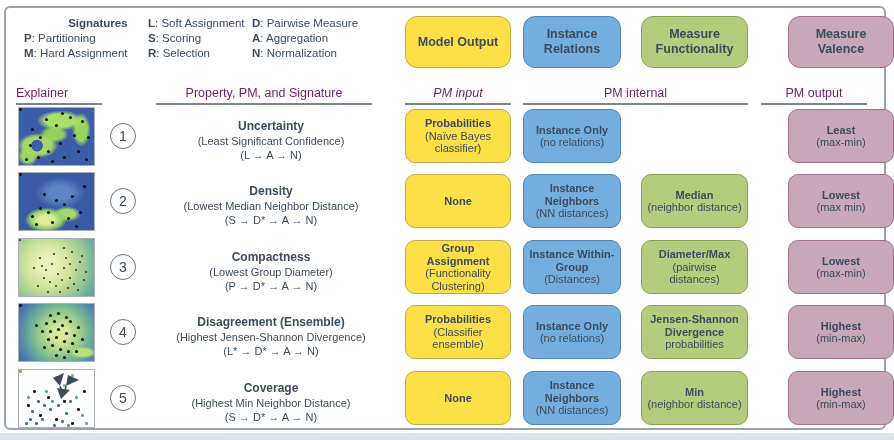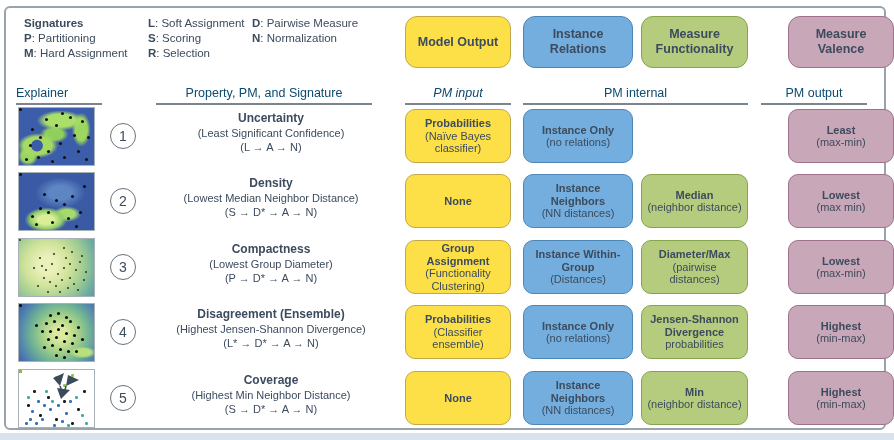--- a/index.html
+++ b/index.html
@@ -13,32 +13,32 @@
   .frame{
     position:absolute;left:4px;top:6px;width:878px;height:420px;
     background:#ffffff;border:2px solid #99a3ad;border-radius:6px;
   }
   
   .legend{position:absolute;left:18px;top:8px;font-size:11.5px;line-height:15px;}
   .legend .lcol{position:absolute;top:0;white-space:nowrap;}
   .lcolA{left:0;}
   .lcolB{left:124px;}
   .lcolC{left:228px;}
-  .ltitle{font-weight:bold;}
+  .ltitle{font-weight:bold;text-align:right;}
   .lkey{font-weight:bold;}
   
   .hpill{
     position:absolute;top:8px;height:52px;border-radius:12px;
     display:flex;align-items:center;justify-content:center;text-align:center;
     font-weight:bold;font-size:12.5px;line-height:15px;
     border:1.5px solid;box-sizing:border-box;padding:2px 6px;
   }
   
   .ch{
-    position:absolute;top:78px;font-size:12.5px;color:#0c4a6e;
+    position:absolute;top:78px;font-size:12.5px;color:#701a75;
     border-bottom:2px solid #7b858f;padding-bottom:3px;text-align:center;
   }
   .ch-explainer{left:10px;width:86px;text-align:left;}
   .ch-property{left:150px;width:216px;}
   .ch-input{left:399px;width:106px;font-style:italic;}
   .ch-internal{left:517px;width:225px;}
   .ch-output{left:755px;width:106px;}
   
   .row{position:absolute;left:0;width:878px;height:62px;}
   .thumb{
@@ -46,32 +46,32 @@
     border:1px solid #a8b0b8;box-sizing:border-box;overflow:hidden;background:#fff;
   }
   .dots{position:absolute;left:0;top:0;width:3px;height:3px;border-radius:50%;}
   .circ{
     position:absolute;left:104px;top:17px;width:26px;height:26px;border-radius:50%;
     border:1.5px solid #67727e;box-sizing:border-box;
     display:flex;align-items:center;justify-content:center;
     font-size:14px;color:#3c4b5d;background:#fff;
   }
   .prop{position:absolute;left:146px;top:5px;width:238px;text-align:center;line-height:14.5px;}
-  .pt{font-weight:bold;font-size:12px;}
+  .pt{font-weight:bold;font-size:12px;margin-top:8px;}
   .ps{font-size:11px;}
   
   .pill{
     position:absolute;top:3px;height:54px;border-radius:10px;
     border:1.5px solid;box-sizing:border-box;
     display:flex;flex-direction:column;align-items:center;justify-content:center;
     text-align:center;font-size:11px;line-height:12.5px;padding:2px 4px;
   }
   .bt{font-weight:bold;}
   .col1{left:399px;width:106px;}
-  .col2{left:517px;width:110px;}
+  .col2{left:517px;width:98px;}
   .col3{left:635px;width:107px;}
   .col4{left:782px;width:106px;}
   .c-yellow{background:#fde047;border-color:#c2a848;}
   .c-blue{background:#74aede;border-color:#4d87b8;}
   .c-green{background:#b5cc7e;border-color:#86a44e;}
   .c-mauve{background:#c8a7b8;border-color:#a0718d;}
   
   .t1{background:
     radial-gradient(9px 9px at 24% 66%, #3b5ca8 0 60%, transparent 70%),
     radial-gradient(26px 16px at 25% 66%, #a4d964 0 55%, transparent 78%),
@@ -113,20 +113,21 @@
       <div><span class="lkey">P</span><span>: Partitioning</span></div>
       <div><span class="lkey">M</span><span>: Hard Assignment</span></div>
     </div>
     <div class="lcol lcolB">
       <div><span class="lkey">L</span><span>: Soft Assignment</span></div>
       <div><span class="lkey">S</span><span>: Scoring</span></div>
       <div><span class="lkey">R</span><span>: Selection</span></div>
     </div>
     <div class="lcol lcolC">
       <div><span class="lkey">D</span><span>: Pairwise Measure</span></div>
+      <div><span class="lkey">A</span><span>: Aggregation</span></div>
       <div><span class="lkey">N</span><span>: Normalization</span></div>
     </div>
   </div>
 
   <div class="hpill c-yellow col1">Model Output</div>
   <div class="hpill c-blue col2">Instance Relations</div>
   <div class="hpill c-green col3">Measure Functionality</div>
   <div class="hpill c-mauve col4">Measure Valence</div>
 
   <div class="ch ch-explainer">Explainer</div>

